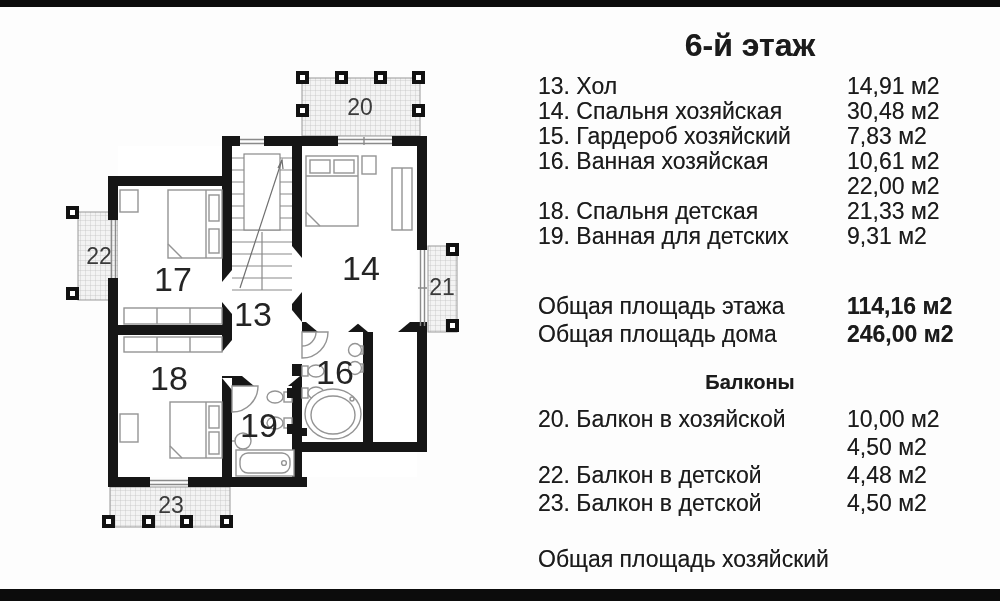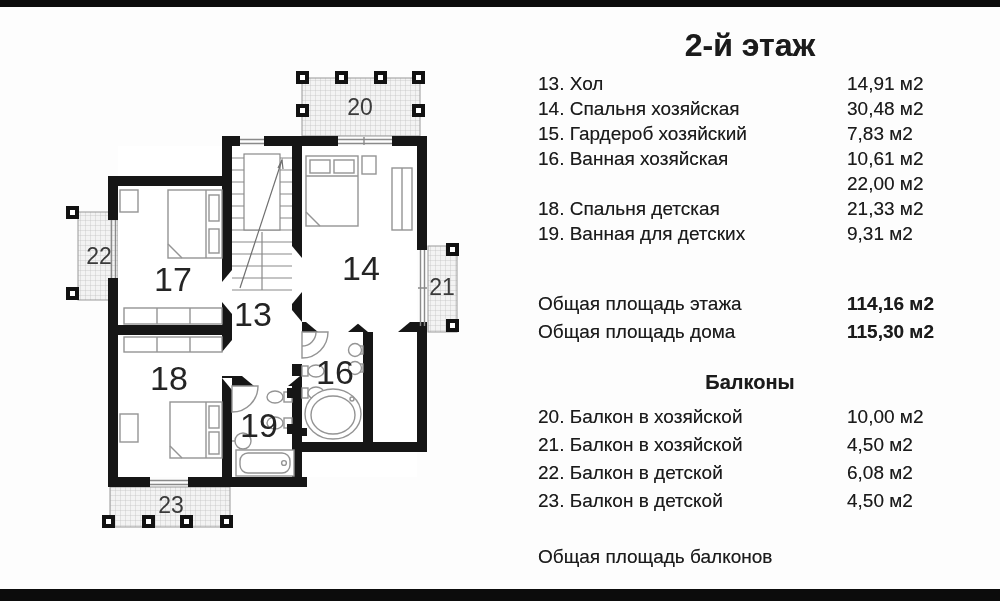--- a/index.html
+++ b/index.html
@@ -6,21 +6,21 @@
   .stage{position:relative;width:1000px;height:601px;background:#fdfdfd;overflow:hidden;
          font-family:"Liberation Sans",sans-serif;color:#1b1b1b;}
   .bar{position:absolute;left:0;right:0;background:#0c0c0c;}
   .bar.top{top:0;height:7px;}
   .bar.bottom{bottom:0;height:12px;}
   .plan{position:absolute;left:0;top:0;width:500px;height:601px;}
   .legend{position:absolute;left:500px;top:0;width:500px;height:601px;
           text-shadow:0 0 .6px rgba(20,20,20,.5);}
   .legend .title{position:absolute;top:27px;left:0;width:100%;text-align:center;
           font-size:32px;font-weight:700;}
-  .row{position:absolute;left:38px;width:440px;height:25px;font-size:19px;white-space:nowrap;}
+  .row{position:absolute;left:38px;width:440px;height:25px;font-size:23px;white-space:nowrap;}
   .row .rvalue{position:absolute;left:309px;top:0;}
   .row.bold-val .rvalue{font-weight:700;}
   .sec-title{position:absolute;top:371px;left:0;width:100%;text-align:center;
           font-size:20px;font-weight:700;}
   svg text{font-family:"Liberation Sans",sans-serif;}
 </style>
 </head>
 <body>
 
 <div class="stage">
@@ -239,47 +239,47 @@
     </g>
     <g fill="#3a3a3a" font-size="23" text-anchor="middle">
       <text x="360" y="115">20</text>
       <text x="442" y="295">21</text>
       <text x="99" y="264">22</text>
       <text x="171" y="513">23</text>
     </g>
   </svg>
 
   <div class="legend">
-    <div class="title">2-й этаж</div>
+    <div class="title">6-й этаж</div>
 
     <div id="room-rows">
         <div class="row" style="top: 73px;"><span class="rlabel">13. Хол</span><span class="rvalue">14,91 м2</span></div>
         <div class="row" style="top: 98px;"><span class="rlabel">14. Спальня хозяйская</span><span class="rvalue">30,48 м2</span></div>
         <div class="row" style="top: 123px;"><span class="rlabel">15. Гардероб хозяйский</span><span class="rvalue">7,83 м2</span></div>
         <div class="row" style="top: 148px;"><span class="rlabel">16. Ванная хозяйская</span><span class="rvalue">10,61 м2</span></div>
         <div class="row" style="top: 173px;"><span class="rvalue">22,00 м2</span></div>
         <div class="row" style="top: 198px;"><span class="rlabel">18. Спальня детская</span><span class="rvalue">21,33 м2</span></div>
         <div class="row" style="top: 223px;"><span class="rlabel">19. Ванная для детских</span><span class="rvalue">9,31 м2</span></div>
       </div>
 
     <div class="row bold-val" style="top:293px">
       <span class="rlabel">Общая площадь этажа</span>
       <span class="rvalue">114,16 м2</span>
     </div>
     <div class="row bold-val" style="top:321px">
       <span class="rlabel">Общая площадь дома</span>
-      <span class="rvalue">115,30 м2</span>
+      <span class="rvalue">246,00 м2</span>
     </div>
 
     <div class="sec-title">Балконы</div>
 
     <div id="balcony-rows">
         <div class="row" style="top: 406px;"><span class="rlabel">20. Балкон в хозяйской</span><span class="rvalue">10,00 м2</span></div>
-        <div class="row" style="top: 434px;"><span class="rlabel">21. Балкон в хозяйской</span><span class="rvalue">4,50 м2</span></div>
-        <div class="row" style="top: 462px;"><span class="rlabel">22. Балкон в детской</span><span class="rvalue">6,08 м2</span></div>
+        <div class="row" style="top: 434px;"><span class="rvalue">4,50 м2</span></div>
+        <div class="row" style="top: 462px;"><span class="rlabel">22. Балкон в детской</span><span class="rvalue">4,48 м2</span></div>
         <div class="row" style="top: 490px;"><span class="rlabel">23. Балкон в детской</span><span class="rvalue">4,50 м2</span></div>
       </div>
 
     <div class="row bold-val" style="top:546px">
-      <span class="rlabel">Общая площадь балконов</span>
+      <span class="rlabel">Общая площадь хозяйский</span>
     </div>
   </div>
 </div>
 
 </body></html>

